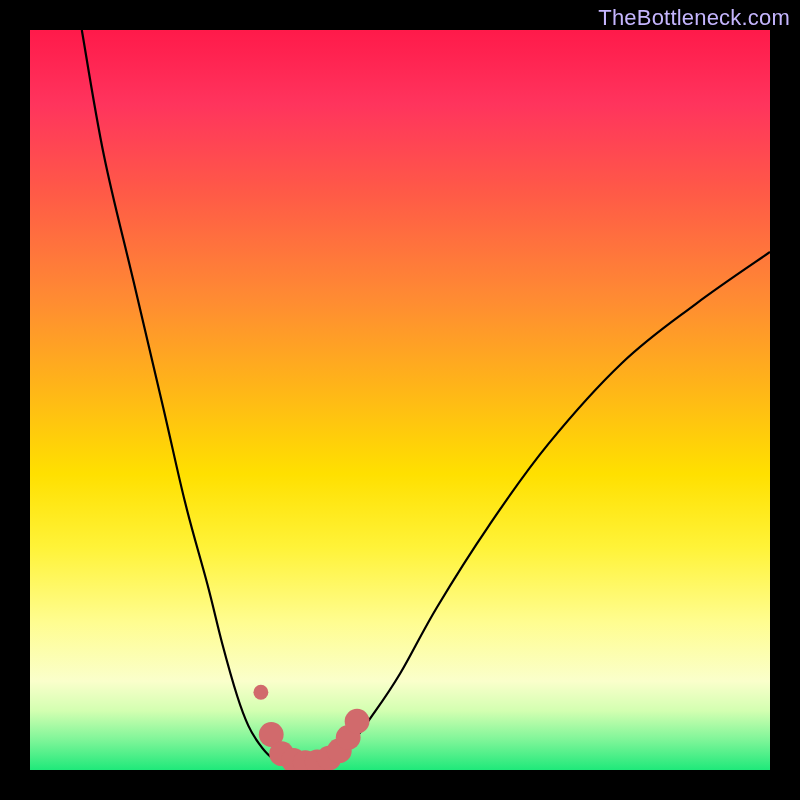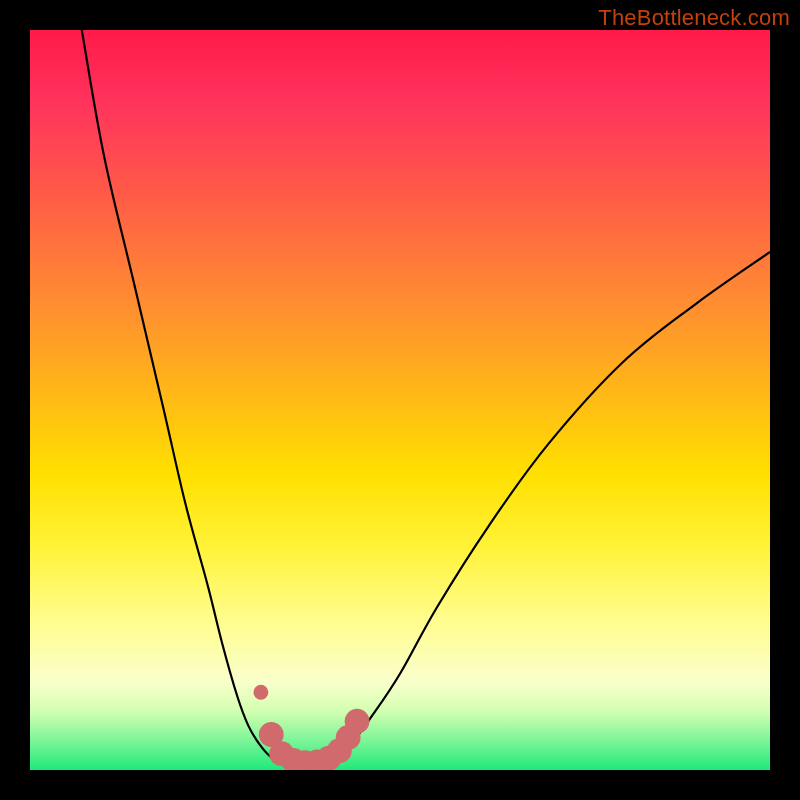--- a/index.html
+++ b/index.html
@@ -52,21 +52,21 @@
     position: absolute;
     top: 0;
     left: 0;
     width: 740px;
     height: 740px;
   }
   .watermark {
     position: absolute;
     top: 5px;
     right: 10px;
-    color: #c2410c;
+    color: #c4b5fd;
     font-size: 22px;
     font-weight: 500;
     letter-spacing: 0.2px;
   }
 </style>
 </head>
 <body>
 
 <div class="frame">
   <div class="plot-area">

